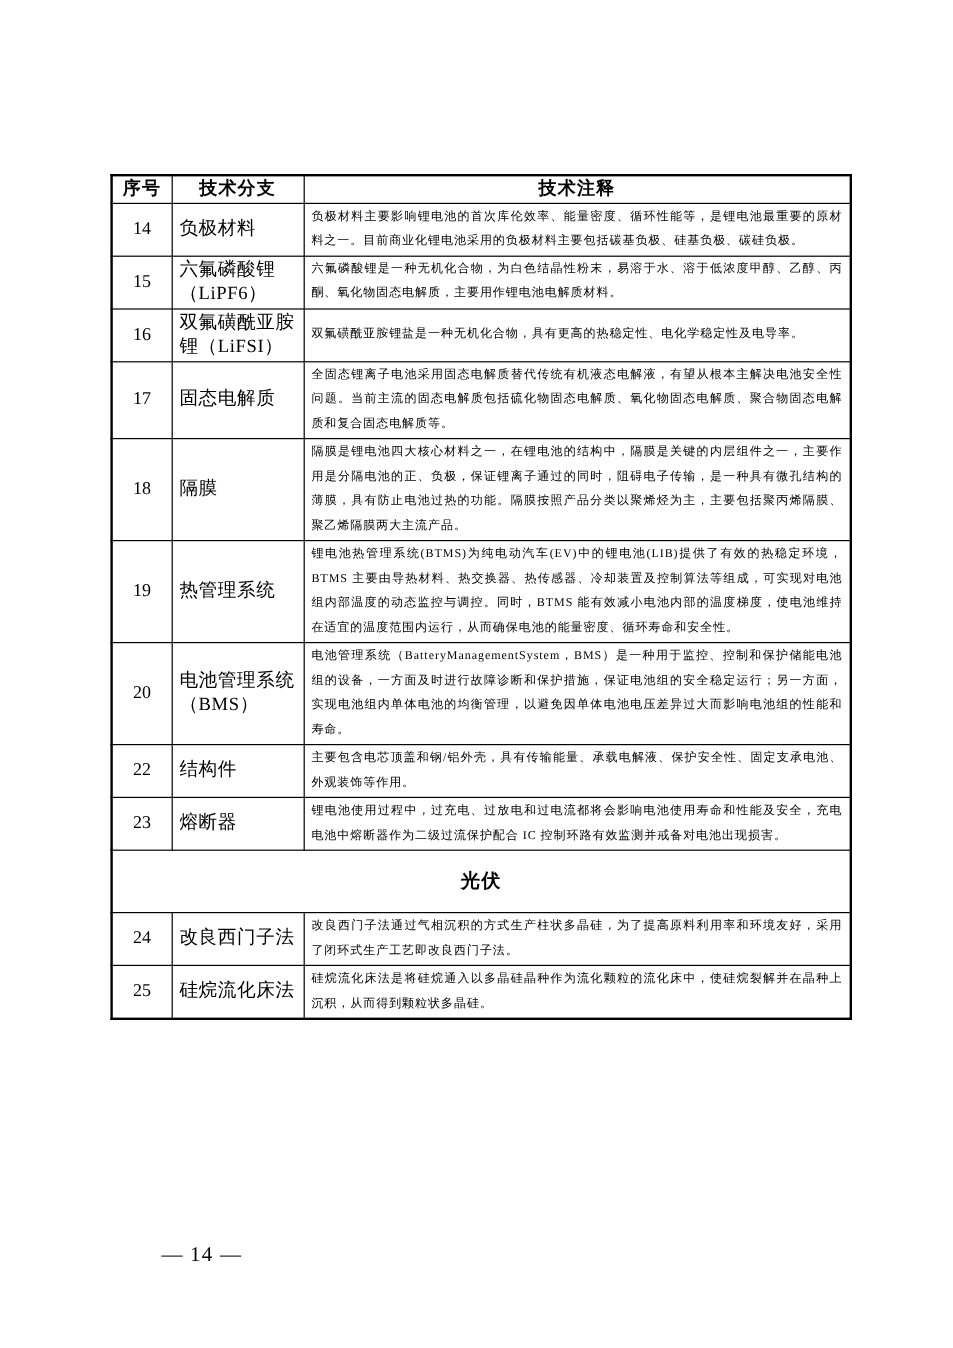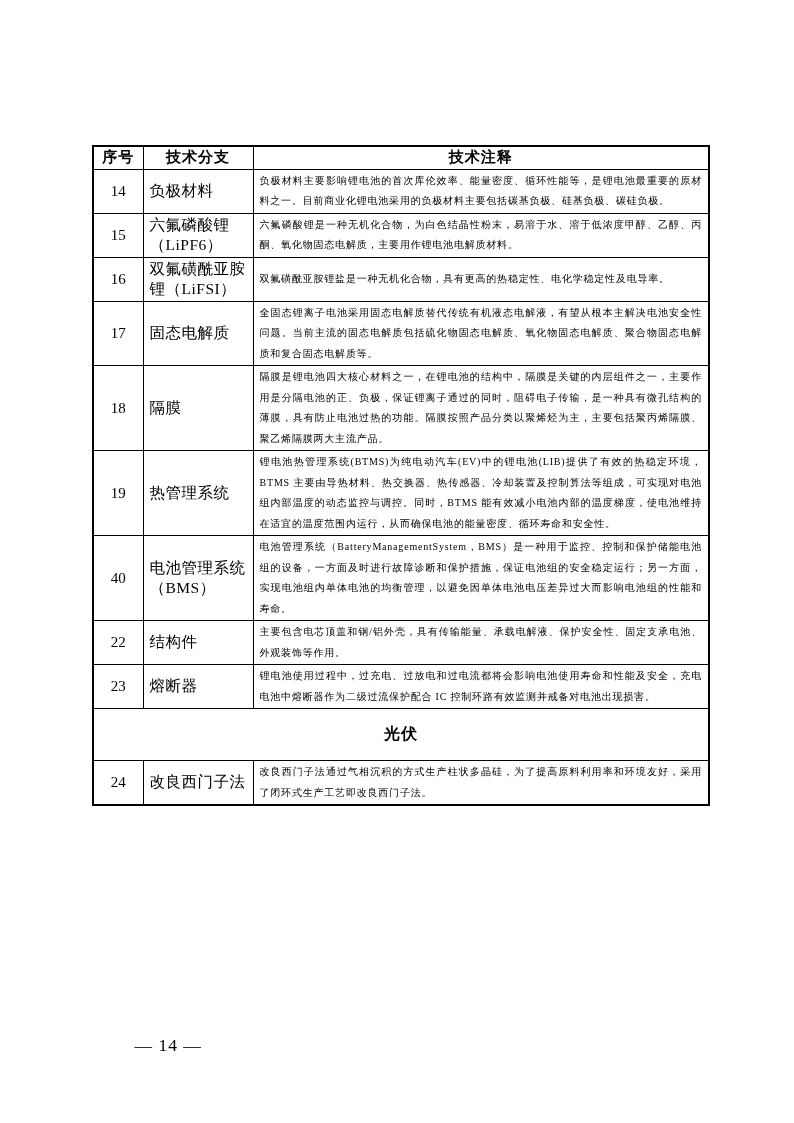--- a/index.html
+++ b/index.html
@@ -134,21 +134,21 @@
             <td class="no">18</td>
             <td class="branch">隔膜</td>
             <td class="note">隔膜是锂电池四大核心材料之一，在锂电池的结构中，隔膜是关键的内层组件之一，主要作用是分隔电池的正、负极，保证锂离子通过的同时，阻碍电子传输，是一种具有微孔结构的薄膜，具有防止电池过热的功能。隔膜按照产品分类以聚烯烃为主，主要包括聚丙烯隔膜、聚乙烯隔膜两大主流产品。</td>
           </tr>
           <tr>
             <td class="no">19</td>
             <td class="branch">热管理系统</td>
             <td class="note">锂电池热管理系统(BTMS)为纯电动汽车(EV)中的锂电池(LIB)提供了有效的热稳定环境，BTMS 主要由导热材料、热交换器、热传感器、冷却装置及控制算法等组成，可实现对电池组内部温度的动态监控与调控。同时，BTMS 能有效减小电池内部的温度梯度，使电池维持在适宜的温度范围内运行，从而确保电池的能量密度、循环寿命和安全性。</td>
           </tr>
           <tr>
-            <td class="no">40</td>
+            <td class="no">20</td>
             <td class="branch">电池管理系统（BMS）</td>
             <td class="note">电池管理系统（BatteryManagementSystem，BMS）是一种用于监控、控制和保护储能电池组的设备，一方面及时进行故障诊断和保护措施，保证电池组的安全稳定运行；另一方面，实现电池组内单体电池的均衡管理，以避免因单体电池电压差异过大而影响电池组的性能和寿命。</td>
           </tr>
           <tr>
             <td class="no">22</td>
             <td class="branch">结构件</td>
             <td class="note">主要包含电芯顶盖和钢/铝外壳，具有传输能量、承载电解液、保护安全性、固定支承电池、外观装饰等作用。</td>
           </tr>
           <tr>
             <td class="no">23</td>
@@ -156,20 +156,25 @@
             <td class="note">锂电池使用过程中，过充电、过放电和过电流都将会影响电池使用寿命和性能及安全，充电电池中熔断器作为二级过流保护配合 IC 控制环路有效监测并戒备对电池出现损害。</td>
           </tr>
           <tr class="section-row">
             <td colspan="3">光伏</td>
           </tr>
           <tr>
             <td class="no">24</td>
             <td class="branch">改良西门子法</td>
             <td class="note">改良西门子法通过气相沉积的方式生产柱状多晶硅，为了提高原料利用率和环境友好，采用了闭环式生产工艺即改良西门子法。</td>
           </tr>
+          <tr>
+            <td class="no">25</td>
+            <td class="branch">硅烷流化床法</td>
+            <td class="note">硅烷流化床法是将硅烷通入以多晶硅晶种作为流化颗粒的流化床中，使硅烷裂解并在晶种上沉积，从而得到颗粒状多晶硅。</td>
+          </tr>
         </tbody>
     </table>
   </div>
 
   <div class="footer">
     <span>— 14 —</span>
   </div>
 
 </div>
 

